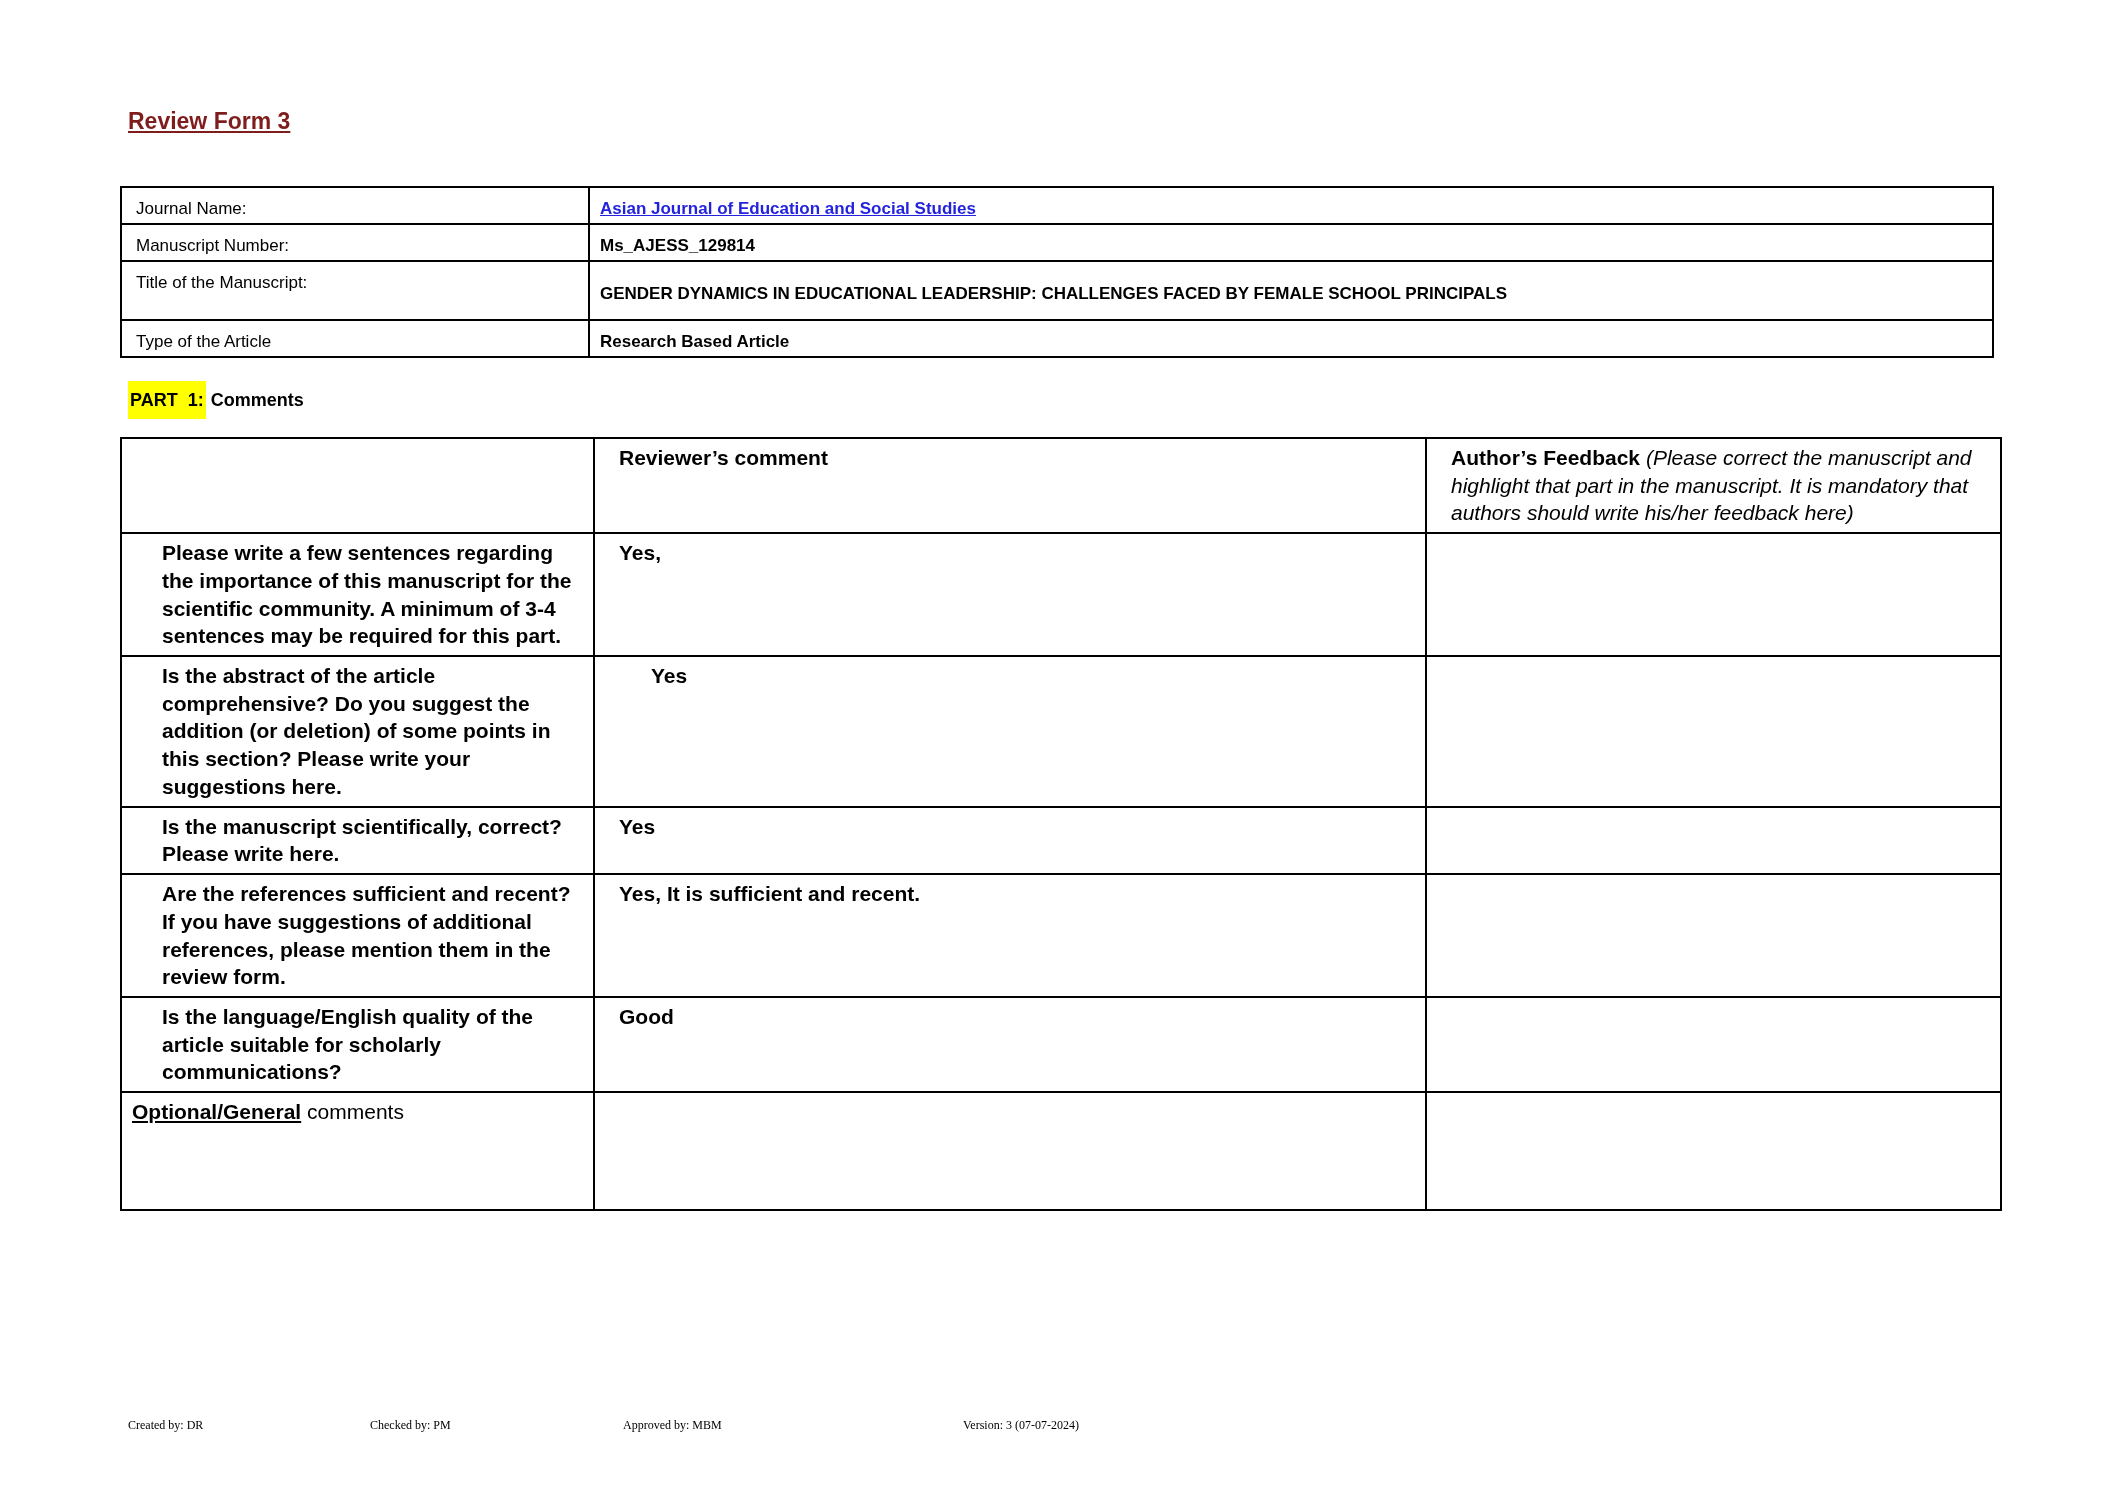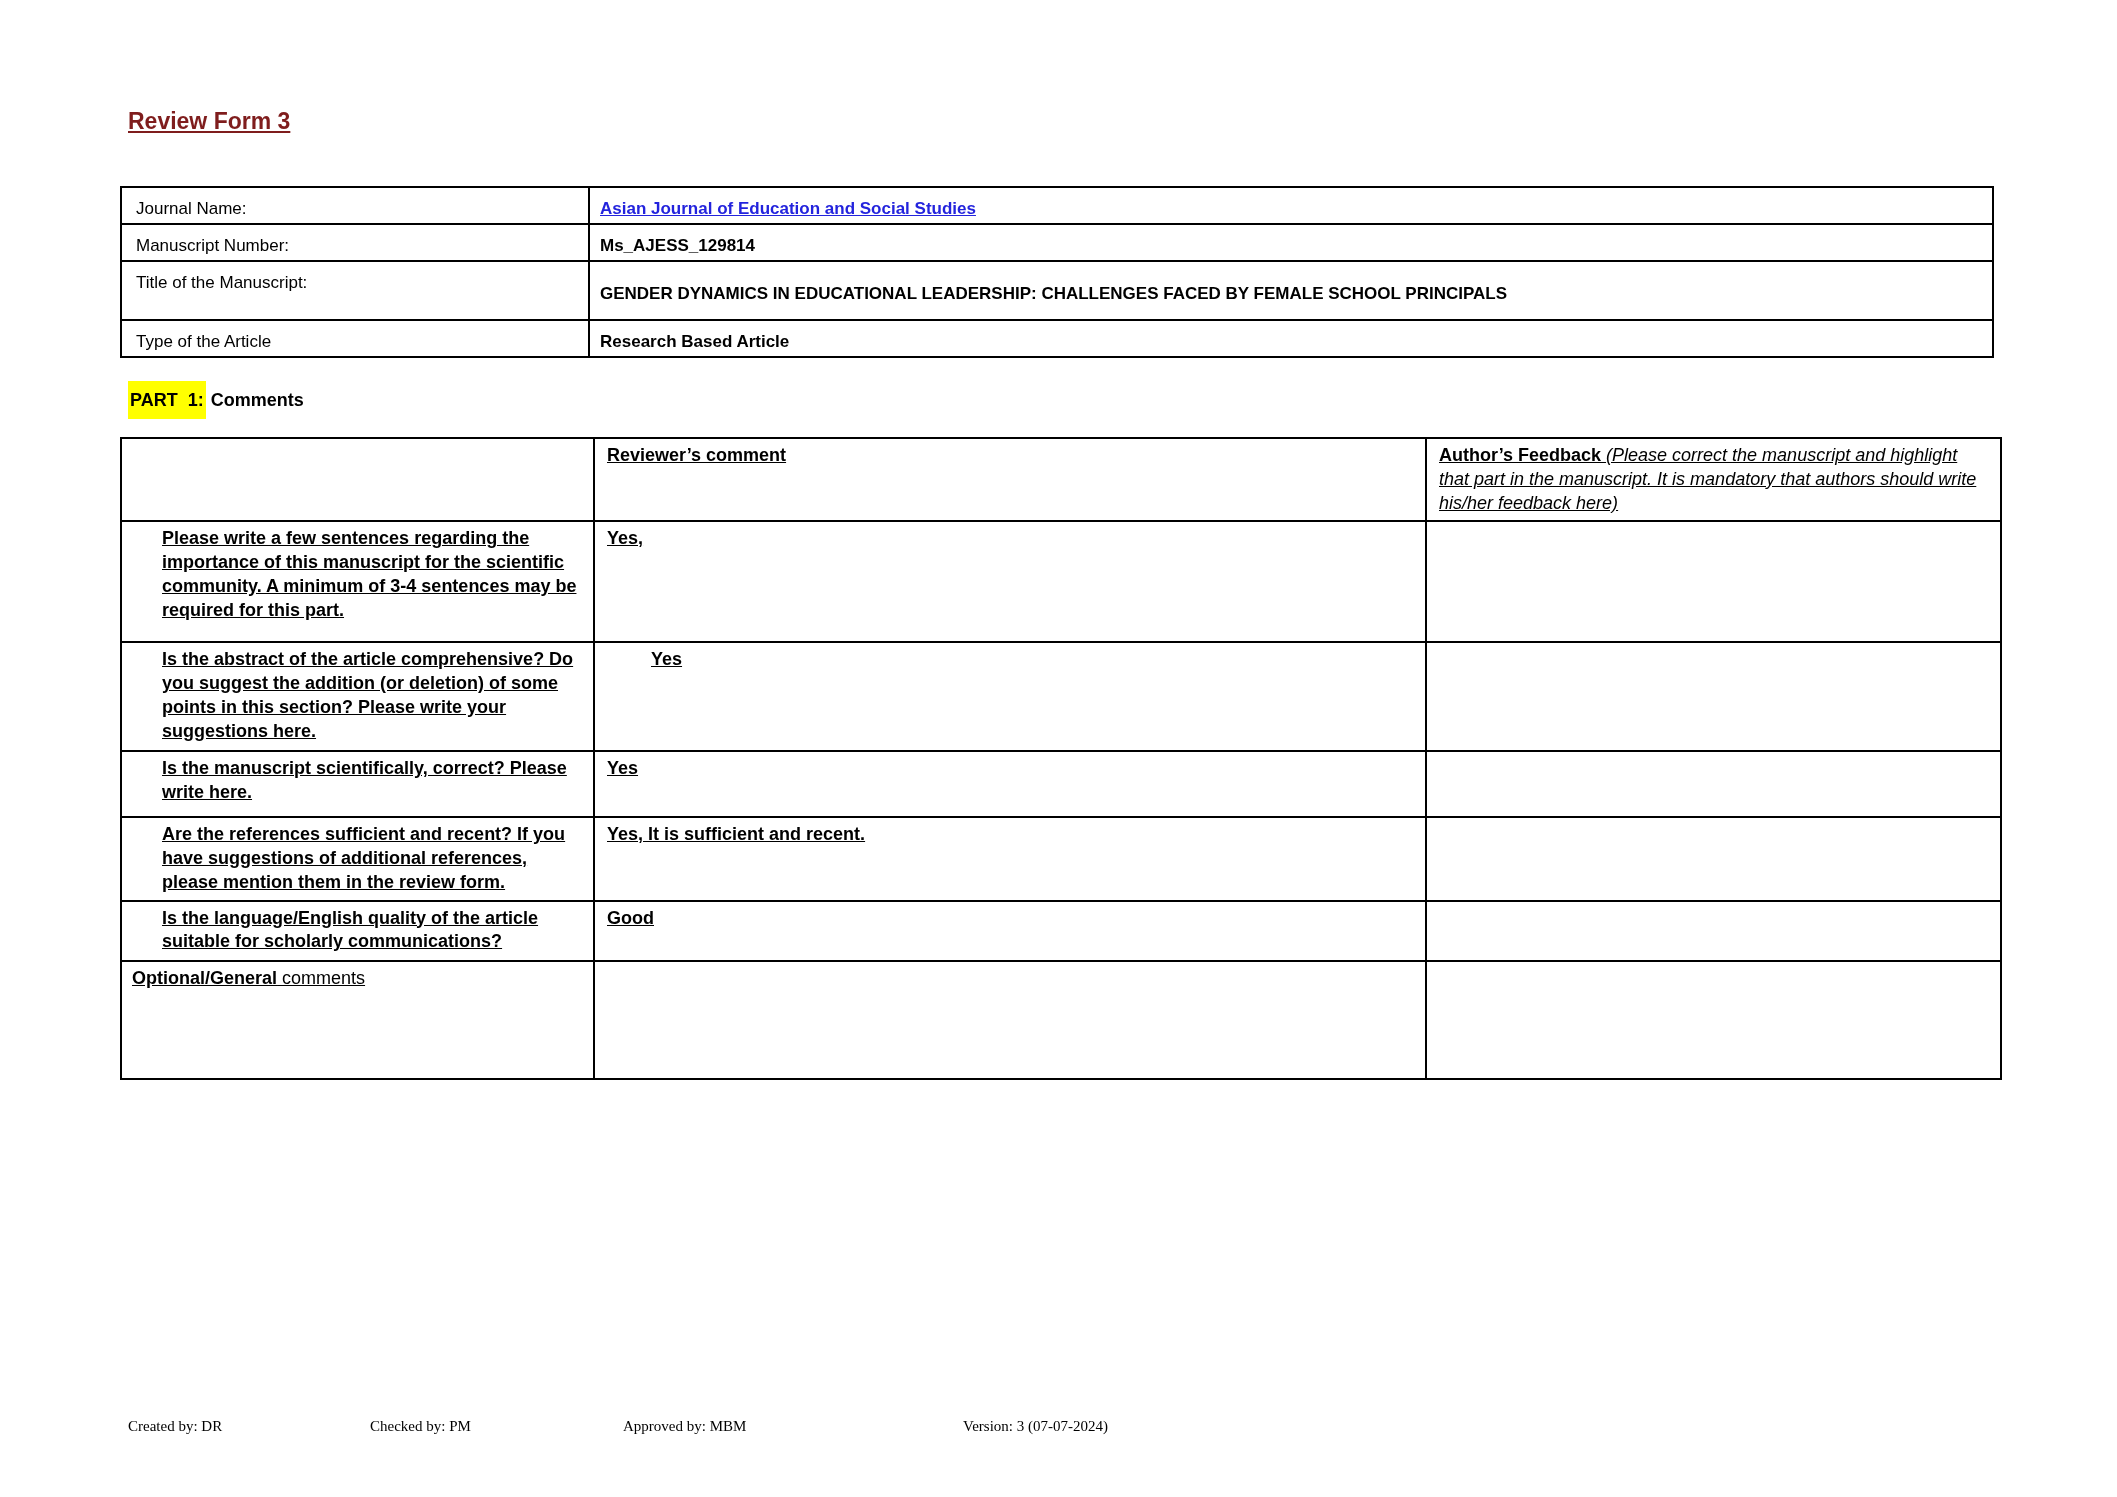--- a/index.html
+++ b/index.html
@@ -71,25 +71,24 @@
     position: absolute;
     left: 120px;
     top: 437px;
     width: 1880px;
     border-collapse: collapse;
     table-layout: fixed;
   }
   .review-table td {
     border: 2px solid #000000;
     vertical-align: top;
-    font-size: 18px;
+    font-size: 21px;
     line-height: 1.32;
-    padding: 5px 10px 5px 12px;
+    padding: 5px 10px 5px 24px;
     overflow: hidden;
-    text-decoration: underline;
   }
   .review-table td.q {
     font-weight: bold;
     padding-left: 40px;
     white-space: pre-line;
   }
   .review-table td.q-plain { padding-left: 10px; font-weight: normal; }
   .review-table td.ans { font-weight: bold; }
   .review-table td.ans-indent { padding-left: 56px; }
   .rev-head { font-weight: bold; }
@@ -104,21 +103,21 @@
   tr.rh-0 { height: 62px; }  tr.rh-1 { height: 121px; }
   tr.rh-2 { height: 104px; } tr.rh-3 { height: 109px; }
   tr.rh-4 { height: 66px; }  tr.rh-5 { height: 82px; }
   tr.rh-6 { height: 60px; }  tr.rh-7 { height: 118px; }
 
   
   .footer-item {
     position: absolute;
     top: 1418px;
     font-family: "Liberation Serif", serif;
-    font-size: 15px;
+    font-size: 12px;
     color: #000000;
     white-space: nowrap;
   }
   .f-created  { left: 128px; }
   .f-checked  { left: 370px; }
   .f-approved { left: 623px; }
   .f-version  { left: 963px; }
 </style>
 </head>
 <body>

